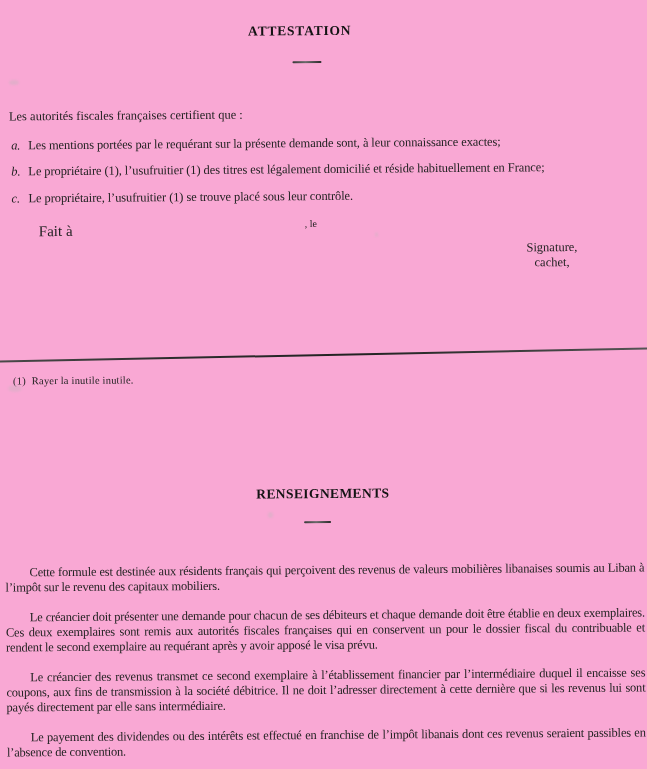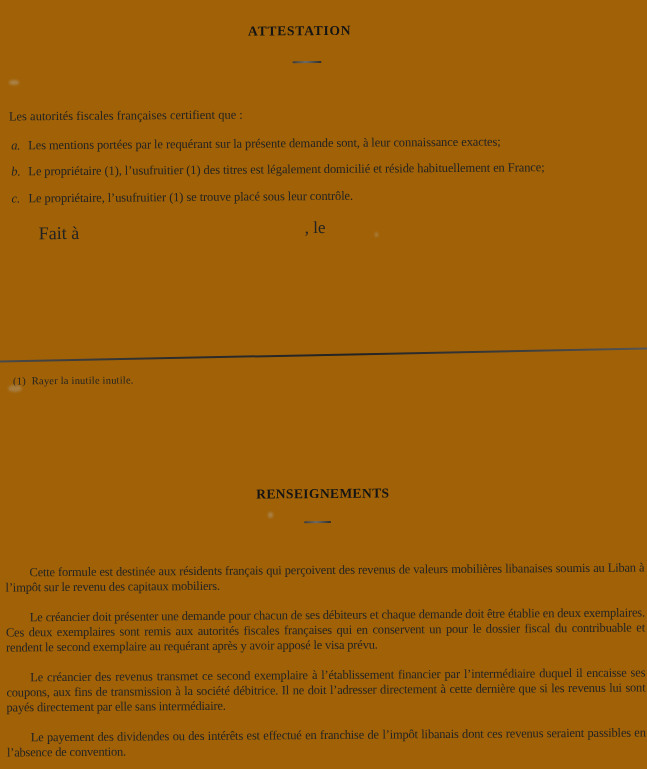--- a/index.html
+++ b/index.html
@@ -12,21 +12,21 @@
     height: 769px;
     position: relative;
     overflow: hidden;
     font-family: "Liberation Serif", "DejaVu Serif", serif;
     color: #222222;
     -webkit-font-smoothing: antialiased;
   }
   .page {
     position: absolute;
     inset: 0;
-    background: #a16207;
+    background: #f9a8d4;
   }
   .tilt {
     position: absolute;
     inset: 0;
     transform: rotate(-0.45deg);
     transform-origin: 323px 384px;
   }
   .title {
     position: absolute;
     margin: 0;
@@ -66,26 +66,26 @@
     font-style: italic;
     width: 17px;
     flex: 0 0 17px;
   }
   .item-a { top: 136px; }
   .item-b { top: 162px; }
   .item-c { top: 189px; }
   .fait-label {
     position: absolute;
     left: 40px; top: 221px;
-    font-size: 18px;
+    font-size: 15px;
   }
   .le-label {
     position: absolute;
     left: 306px; top: 218px;
-    font-size: 17px;
+    font-size: 10px;
   }
   .sig-block {
     position: absolute;
     left: 512px; top: 242px;
     width: 82px;
     text-align: center;
     font-size: 12.5px;
     line-height: 14.5px;
   }
   .separator {
@@ -150,20 +150,24 @@
       <span class="itext">Le propriétaire (1), l’usufruitier (1) des titres est légalement domicilié et réside habituellement en France;</span>
     </div>
     <div class="cert-item item-c">
       <span class="marker">c.</span>
       <span class="itext">Le propriétaire, l’usufruitier (1) se trouve placé sous leur contrôle.</span>
     </div>
 
     <span class="fait-label">Fait à</span>
     <span class="le-label">, le</span>
 
+    <div class="sig-block">
+      <div>Signature,</div>
+      <div>cachet,</div>
+    </div>
 
     <p class="footnote">
       <span class="fn-marker">(1)</span><span>Rayer la inutile inutile.</span>
     </p>
 
     <h2 class="title t-rens">RENSEIGNEMENTS</h2>
     <div class="dash dash-2"></div>
 
     <div class="paras">
       <p>Cette formule est destinée aux résidents français qui perçoivent des revenus de valeurs mobilières libanaises soumis au Liban à l’impôt sur le revenu des capitaux mobiliers.</p>

